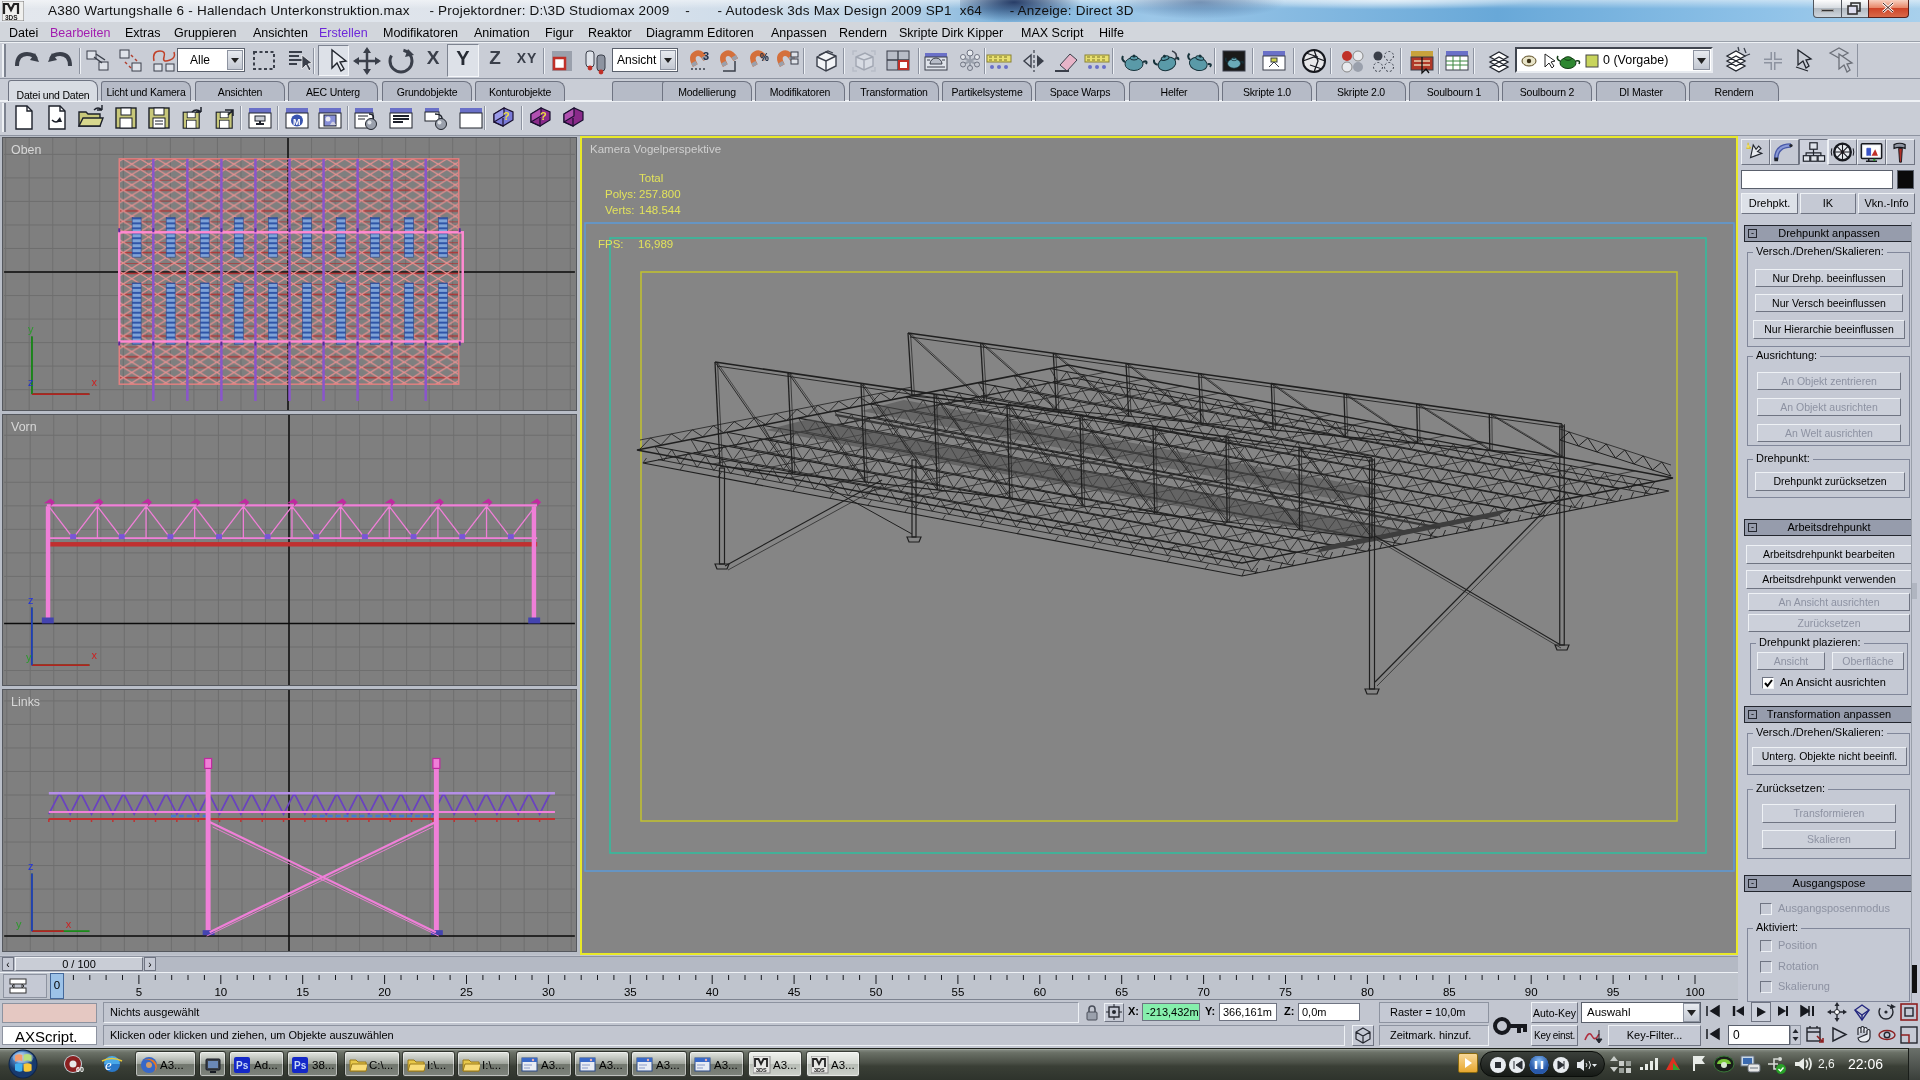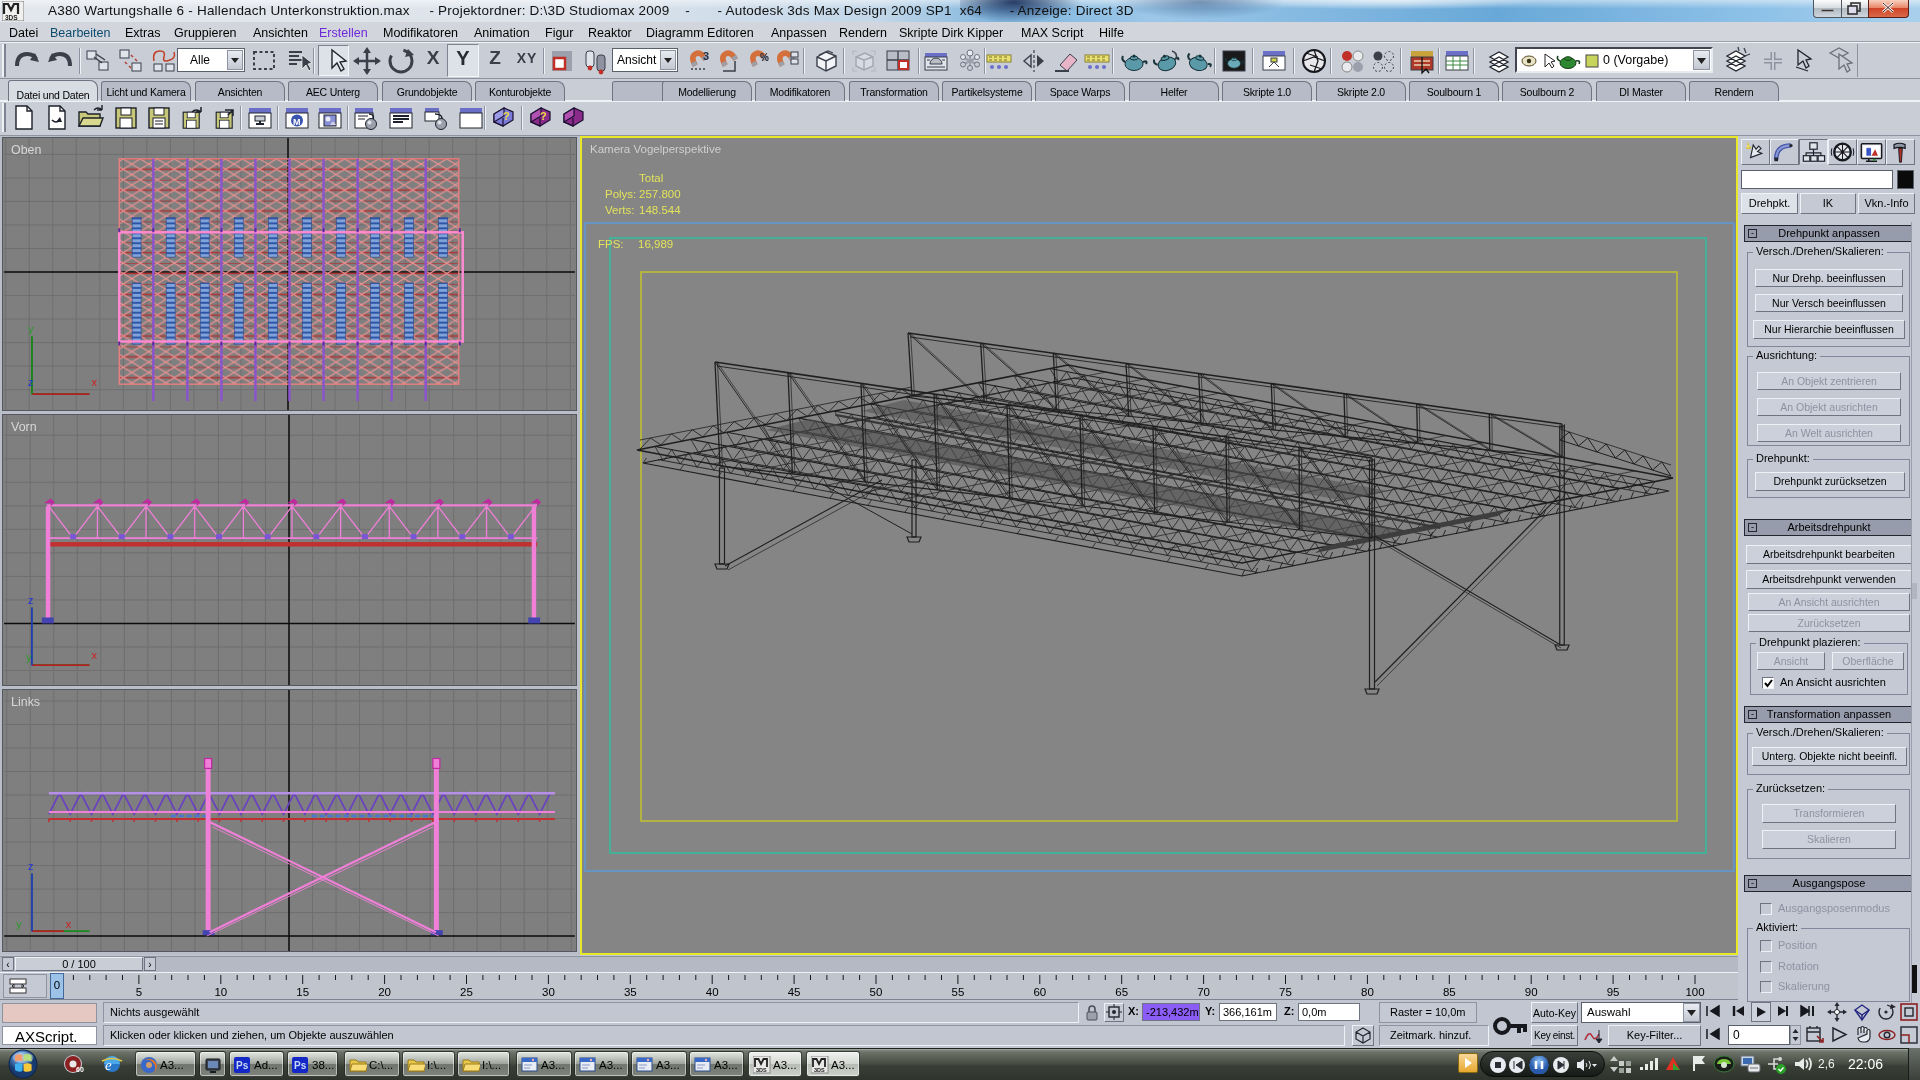--- a/index.html
+++ b/index.html
@@ -35,21 +35,21 @@
     </div>
 <div class="abs" style="left:1868px;top:0;width:41px;height:18px;background:linear-gradient(180deg,#f8d0c0,#e8886a 45%,#cf4428 50%,#d96a4a);border:1px solid #58201a;border-top:none;border-radius:0 0 4px 0;">
  <svg width="39" height="16">
         <path d="M14 3 L24 12 M24 3 L14 12" stroke="#fff" stroke-width="2.6"></path>
         <path d="M14 3 L24 12 M24 3 L14 12" stroke="#40120a" stroke-width="1"></path>
       </svg>
     </div>
 </div>
 <div class="abs" style="left:0;top:22px;width:1920px;height:20px;background:#d2d6dc;border-bottom:1px solid #9aa0aa;">
     <div class="abs" style="left:9px;top:4px;font-size:12.5px;color:#000;">Datei</div>
-    <div class="abs" style="left:50px;top:4px;font-size:12.5px;color:#0c4a6e;">Bearbeiten</div>
+    <div class="abs" style="left:50px;top:4px;font-size:12.5px;color:#a21caf;">Bearbeiten</div>
     <div class="abs" style="left:125px;top:4px;font-size:12.5px;color:#000;">Extras</div>
     <div class="abs" style="left:174px;top:4px;font-size:12.5px;color:#000;">Gruppieren</div>
     <div class="abs" style="left:253px;top:4px;font-size:12.5px;color:#000;">Ansichten</div>
     <div class="abs" style="left:319px;top:4px;font-size:12.5px;color:#6d28d9;">Erstellen</div>
     <div class="abs" style="left:383px;top:4px;font-size:12.5px;color:#000;">Modifikatoren</div>
     <div class="abs" style="left:474px;top:4px;font-size:12.5px;color:#000;">Animation</div>
     <div class="abs" style="left:545px;top:4px;font-size:12.5px;color:#000;">Figur</div>
     <div class="abs" style="left:588px;top:4px;font-size:12.5px;color:#000;">Reaktor</div>
     <div class="abs" style="left:646px;top:4px;font-size:12.5px;color:#000;">Diagramm Editoren</div>
     <div class="abs" style="left:771px;top:4px;font-size:12.5px;color:#000;">Anpassen</div>
@@ -1031,26 +1031,26 @@
     <path d="M5 8 V5 a3 3 0 0 1 6 0 V8" fill="none" stroke="#4a4f5a" stroke-width="1.6"></path>
   </svg>
 <div class="abs" style="left:1104px;top:1003px;width:20px;height:19px;background:#c5c9d4;border:1px solid #eef1f5;border-right-color:#6f7482;border-bottom-color:#6f7482;">
     <svg width="18" height="17">
       <rect x="4" y="3" width="10" height="10" fill="none" stroke="#23262e" stroke-width="1.4"></rect>
       <circle cx="9" cy="8" r="2" fill="#23262e"></circle>
       <path d="M9 0 v3 M9 13 v3 M1 8 h3 M14 8 h3" stroke="#23262e"></path>
     </svg>
   </div>
 <div class="abs" style="left:1128px;top:1005px;font-size:11px;font-weight:bold;">X:</div>
-<div class="abs" style="left:1142px;top:1003px;width:58px;height:18px;background:#8b5cf6;border:1px solid #6f7482;font-size:11px;padding:2px 0 0 3px;">-213,432m</div>
+<div class="abs" style="left:1142px;top:1003px;width:58px;height:18px;background:#86efac;border:1px solid #6f7482;font-size:11px;padding:2px 0 0 3px;">-213,432m</div>
 <div class="abs" style="left:1205px;top:1005px;font-size:11px;font-weight:bold;">Y:</div>
 <div class="abs" style="left:1219px;top:1003px;width:58px;height:18px;background:#fff;border:1px solid #6f7482;font-size:11px;padding:2px 0 0 3px;">366,161m</div>
 <div class="abs" style="left:1284px;top:1005px;font-size:11px;font-weight:bold;">Z:</div>
 <div class="abs" style="left:1298px;top:1003px;width:62px;height:18px;background:#fff;border:1px solid #6f7482;font-size:11px;padding:2px 0 0 3px;">0,0m</div>
-<div class="abs" style="left:1379px;top:1002px;width:98px;height:21px;background:#c5c9d4;border:1px solid #8d93a0;font-size:11px;padding:3px 0 0 10px;">Raster = 10,0m</div>
+<div class="abs" style="left:1379px;top:1002px;width:110px;height:21px;background:#c5c9d4;border:1px solid #8d93a0;font-size:11px;padding:3px 0 0 10px;">Raster = 10,0m</div>
 <svg class="abs" style="left:1492px;top:1008px;" width="38" height="36">
     <circle cx="10" cy="18" r="7" fill="none" stroke="#16181e" stroke-width="4"></circle>
     <path d="M17 18 h18 M27 18 v7 M33 18 v6" stroke="#16181e" stroke-width="4"></path>
   </svg>
 <div class="abs" style="left:1531px;top:1002px;width:47px;height:21px;background:#c5c9d4;border:1px solid #eef1f5;border-right-color:#6f7482;border-bottom-color:#6f7482;font-size:10.5px;text-align:center;padding-top:4px;">Auto-Key</div>
 <div class="abs" style="left:1581px;top:1002px;width:120px;height:21px;background:#fff;border:1px solid #5a606c;font-size:11.5px;padding:3px 0 0 5px;">Auswahl<div class="abs" style="left:101px;top:0px;width:17px;height:19px;background:linear-gradient(180deg,#e8ebf0,#c3c8d2);border:1px solid #8d93a0;">
       <svg width="15" height="17">
         <path d="M3 6 L12 6 L7.5 12 Z" fill="#222"></path>
       </svg>
     </div></div>

